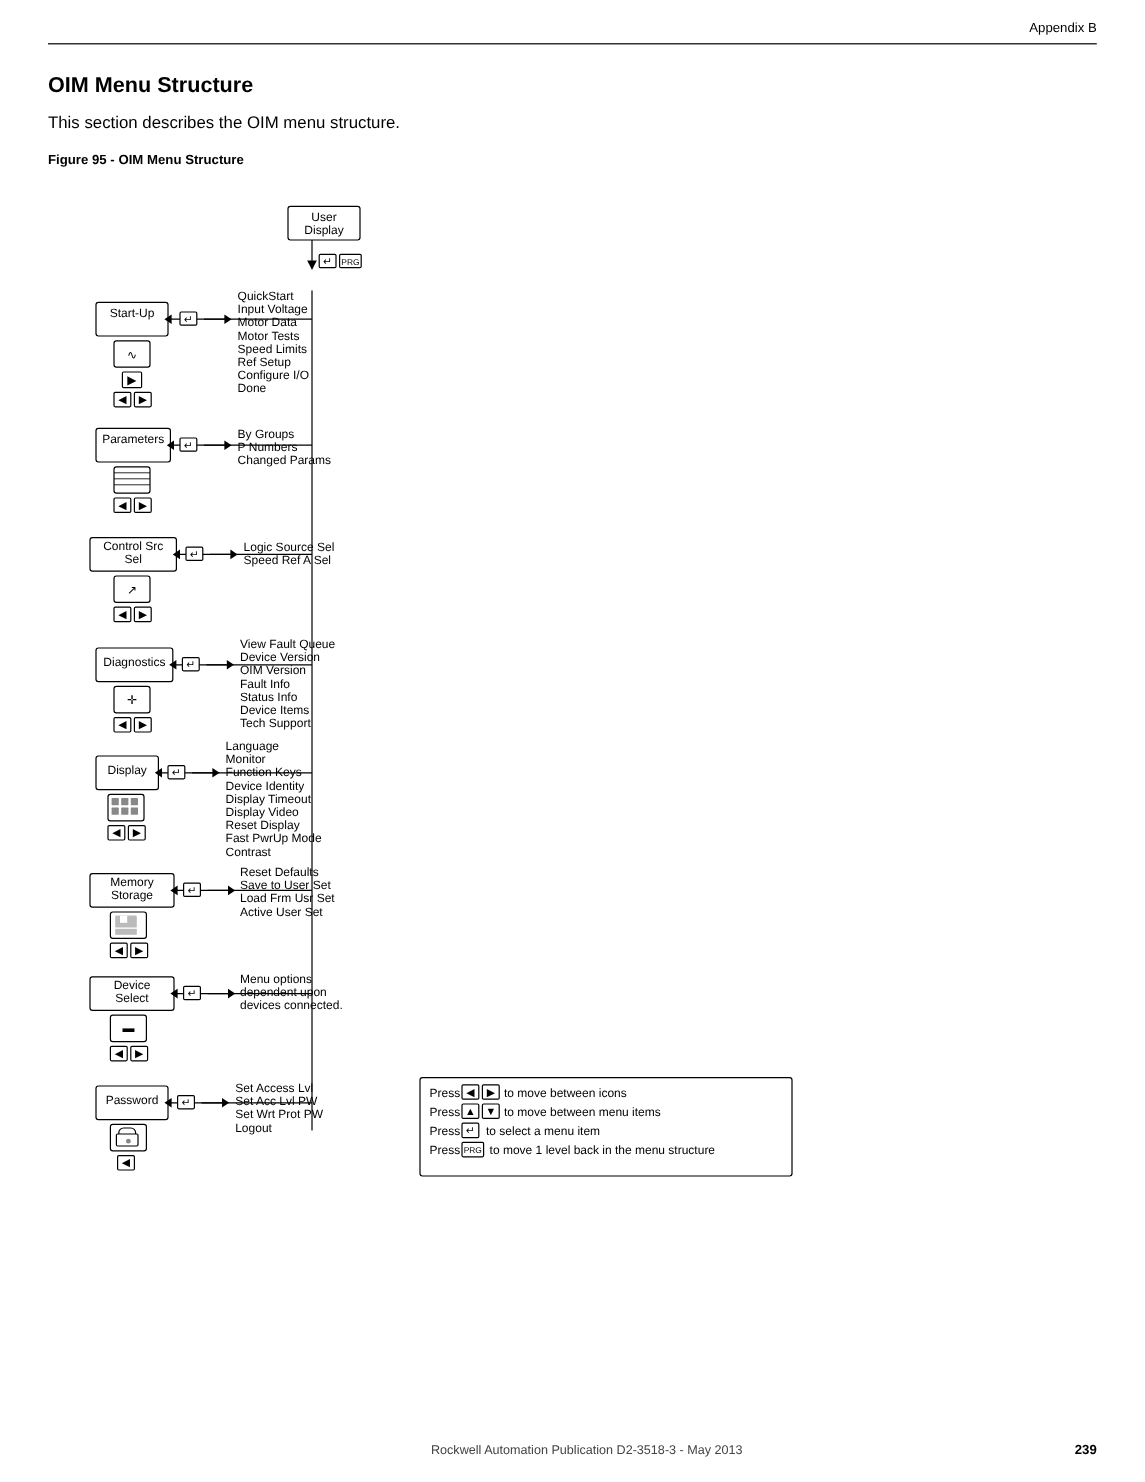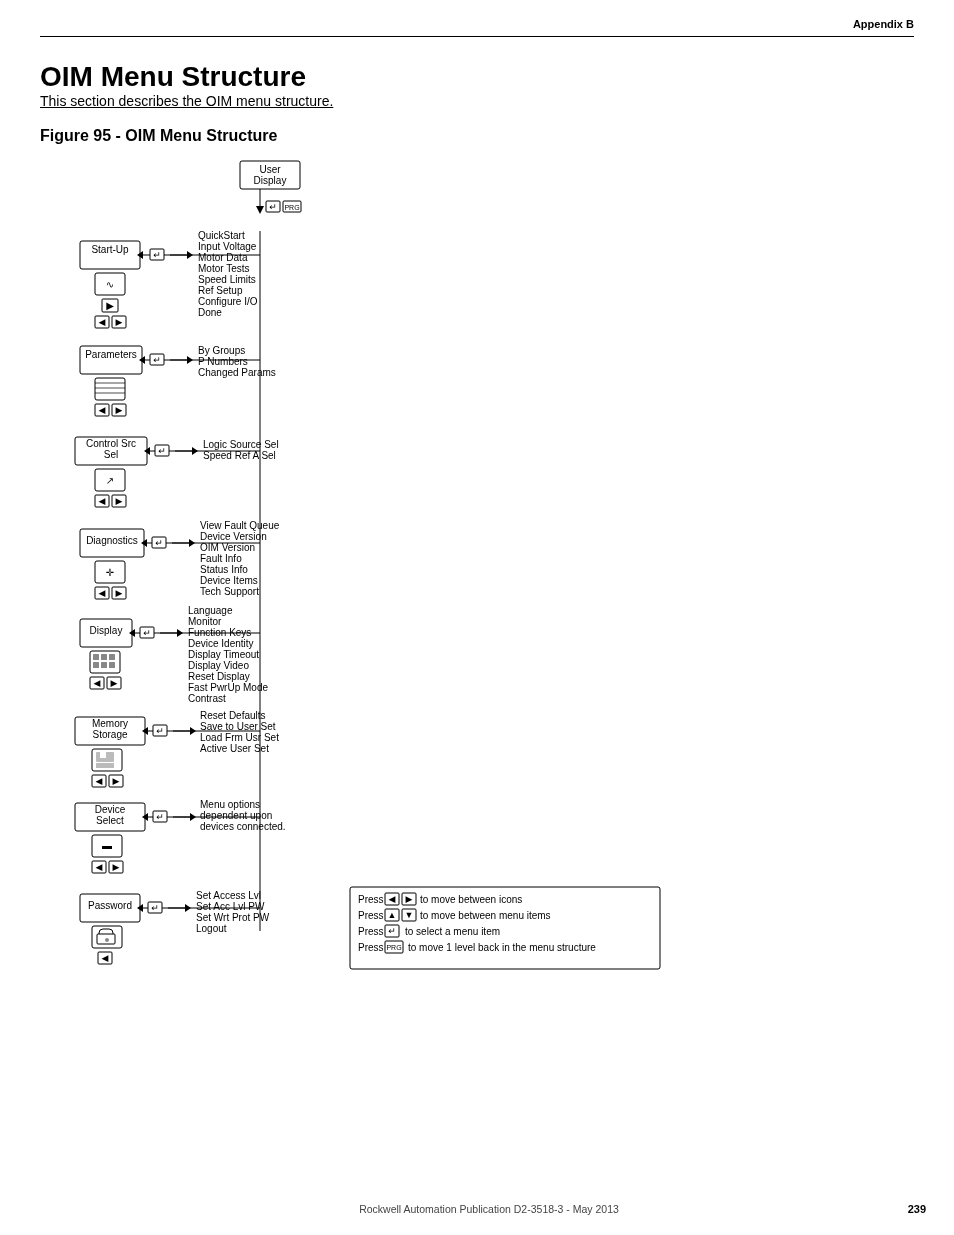--- a/index.html
+++ b/index.html
@@ -11,53 +11,52 @@
       min-height: 1235px;
       position: relative;
     }
 
     
     .page-header {
       display: flex;
       justify-content: flex-end;
       padding: 18px 40px 0 40px;
       font-size: 11px;
-      font-weight: bold;
+      font-weight: normal;
       align-items: flex-end;
     }
 
     .top-rule {
       border: none;
       border-top: 1.5px solid #000;
       margin: 6px 40px 0 40px;
     }
 
     
     .page-content {
       padding: 24px 40px 40px 40px;
       display: flex;
       flex-direction: column;
     }
 
     .section-title {
-      font-size: 28px;
+      font-size: 18px;
       font-weight: bold;
-      margin-bottom: 0;
+      margin-bottom: 12px;
     }
 
     .section-description {
       font-size: 14px;
       margin-bottom: 18px;
-      text-decoration: underline;
     }
 
     .figure-caption {
-      font-size: 16px;
+      font-size: 11px;
       font-weight: bold;
-      margin-bottom: 6px;
+      margin-bottom: 22px;
     }
 
     
     .diagram-container {
       position: relative;
       width: 100%;
       text-align: right;
     }
 
     .diagram-svg {
@@ -72,21 +71,21 @@
       right: 0;
       display: flex;
       justify-content: center;
       align-items: center;
       font-size: 10.5px;
       color: #444;
       padding-left: 24px;
     }
     .page-footer .page-number {
       position: absolute;
-      right: 28px;
+      right: 40px;
       font-weight: bold;
       font-size: 11px;
       color: #000;
     }
   </style>
 </head>
 <body>
 
 <div class="page-header">
   <span>Appendix B</span>

